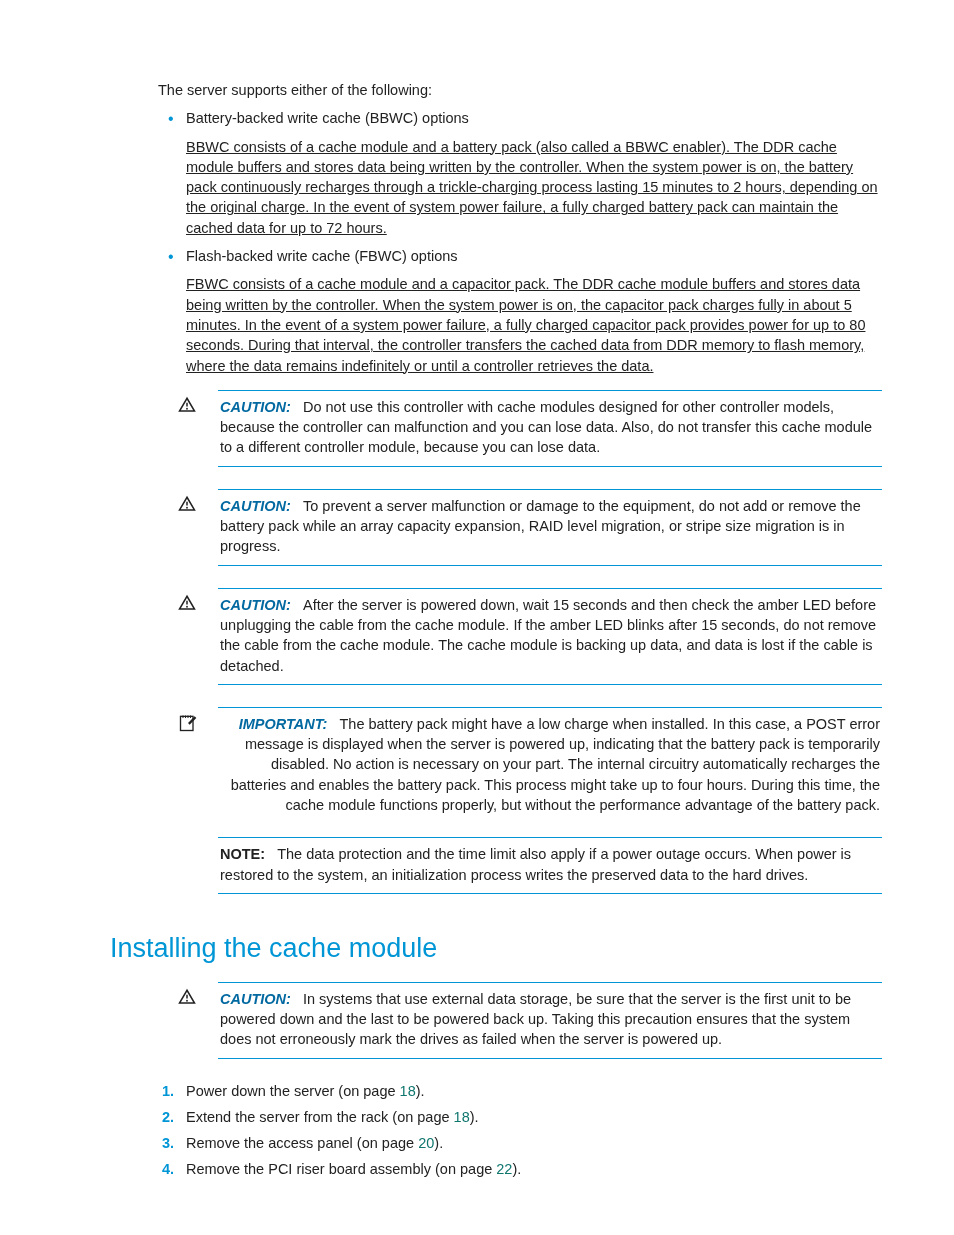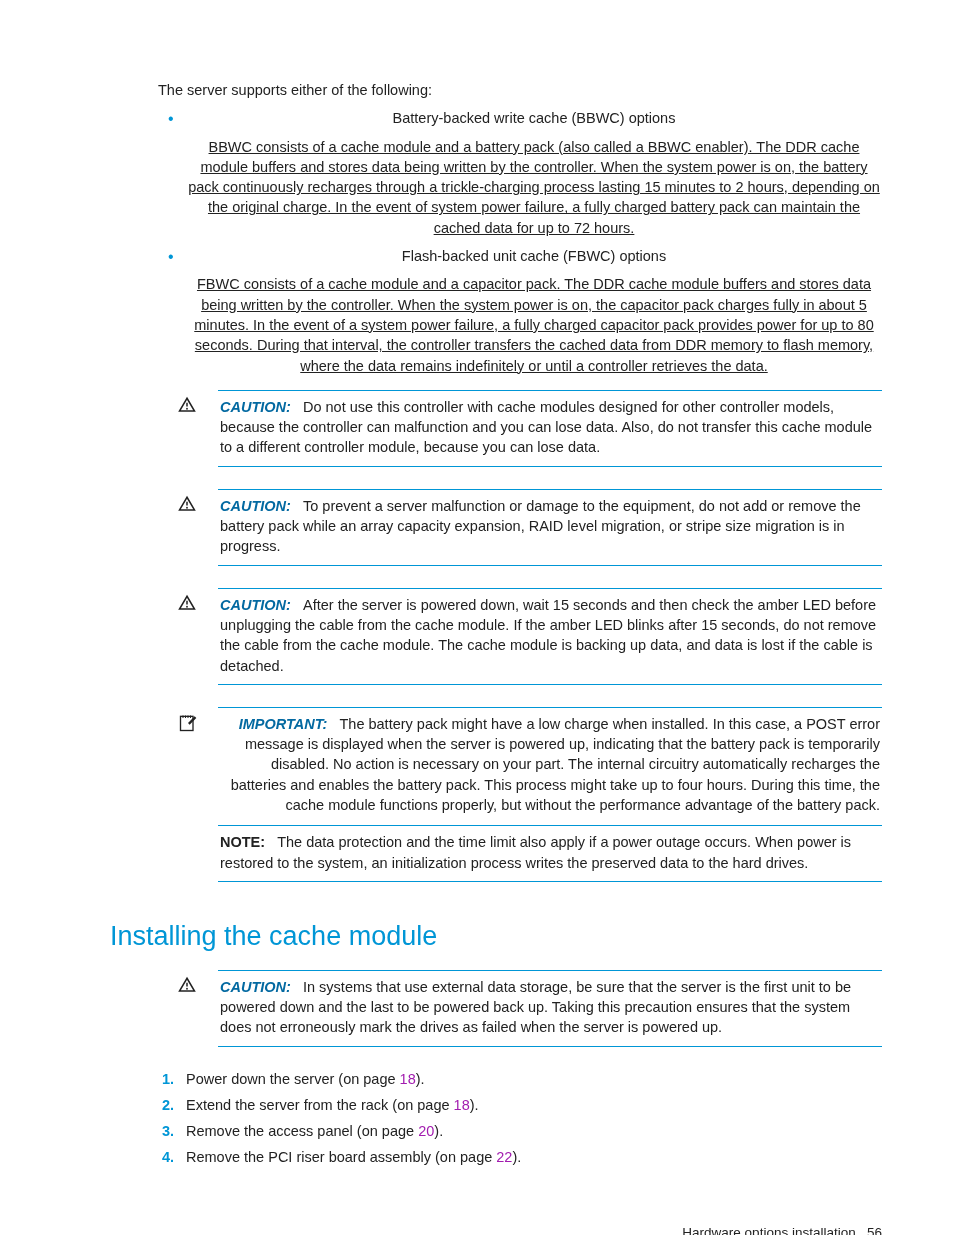--- a/index.html
+++ b/index.html
@@ -14,21 +14,20 @@
     box-sizing: border-box;
     font-weight: 300;
   }
   .intro {
     margin: 0 0 8px 48px;
   }
   ul.bullets {
     margin: 0 0 8px 48px;
     padding-left: 28px;
     list-style: none;
-    text-align: center;
   }
   ul.bullets > li {
     position: relative;
     margin-bottom: 8px;
   }
   ul.bullets > li::before {
     content: "•";
     color: #0096D6;
     position: absolute;
     left: -18px;
@@ -82,42 +81,42 @@
     counter-increment: step;
   }
   ol.steps > li::before {
     content: counter(step) ".";
     color: #0096D6;
     font-weight: 600;
     position: absolute;
     left: -24px;
     top: 0;
   }
-  .page-ref { color: #a21caf; margin-top: 28px; }
+  .page-ref { color: #0f766e; margin-top: 28px; }
   .footer {
     margin-top: 56px;
     text-align: right;
     font-size: 13.5px;
     color: #222;
   }
   svg.tri { width: 18px; height: 18px; }
   svg.note-icon { width: 20px; height: 20px; }
 </style>
 </head>
 <body>
 
 <p class="intro">The server supports either of the following:</p>
 
 <ul class="bullets">
   <li>
     <div class="li-title">Battery-backed write cache (BBWC) options</div>
     <div class="li-body">BBWC consists of a cache module and a battery pack (also called a BBWC enabler). The DDR cache module buffers and stores data being written by the controller. When the system power is on, the battery pack continuously recharges through a trickle-charging process lasting 15 minutes to 2 hours, depending on the original charge.   In the event of system power failure, a fully charged battery pack can maintain the cached data for up to 72 hours.</div>
   </li>
   <li>
-    <div class="li-title">Flash-backed unit cache (FBWC) options</div>
+    <div class="li-title">Flash-backed write cache (FBWC) options</div>
     <div class="li-body">FBWC consists of a cache module and a capacitor pack. The DDR cache module buffers and stores data being written by the controller. When the system power is on, the capacitor pack charges fully in about 5 minutes. In the event of a system power failure, a fully charged capacitor pack provides power for up to 80 seconds. During that interval, the controller transfers the cached data from DDR memory to flash memory, where the data remains indefinitely or until a controller retrieves the data.</div>
   </li>
 </ul>
 
 <div class="callout-block">
   <div class="callout-icon">
     <svg class="tri" viewBox="0 0 24 24">
         <path d="M12 3 L22 20 L2 20 Z" fill="none" stroke="#222" stroke-width="2"></path>
         <line x1="12" y1="9" x2="12" y2="14" stroke="#222" stroke-width="2"></line>
         <circle cx="12" cy="17" r="1.2" fill="#222"></circle>
@@ -166,21 +165,21 @@
       <line x1="12" y1="3" x2="12" y2="6" stroke="#222" stroke-width="1.3"></line>
       <line x1="15" y1="3" x2="15" y2="6" stroke="#222" stroke-width="1.3"></line>
       <path d="M14 14 L22 6 L20 4 L12 12 Z" fill="#222"></path>
     </svg>
   </div>
   <div class="callout-content" style="border-bottom:none; padding-bottom:10px;text-align:right;">
     <span class="label-strong">IMPORTANT:</span>
     <span>&nbsp;&nbsp;</span><span>The battery pack might have a low charge when installed. In this case, a POST error message is displayed when the server is powered up, indicating that the battery pack is temporarily disabled. No action is necessary on your part. The internal circuitry automatically recharges the batteries and enables the battery pack. This process might take up to four hours. During this time, the cache module functions properly, but without the performance advantage of the battery pack.</span>
   </div>
 </div>
-<div class="callout-block" style="margin-top:0;">
+<div class="callout-block" style="margin-top:12px;">
   <div class="callout-icon"></div>
   <div class="callout-content">
     <span class="label-note">NOTE:</span>
     <span>&nbsp;&nbsp;</span><span>The data protection and the time limit also apply if a power outage occurs. When power is restored to the system, an initialization process writes the preserved data to the hard drives.</span>
   </div>
 </div>
 
 <h1 class="section">Installing the cache module</h1>
 
 <div class="callout-block">

